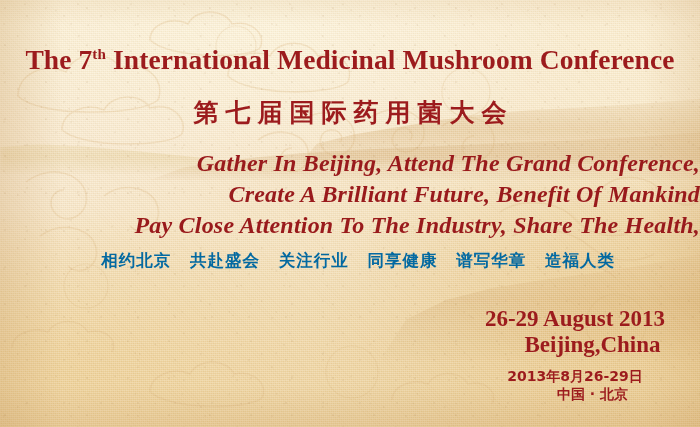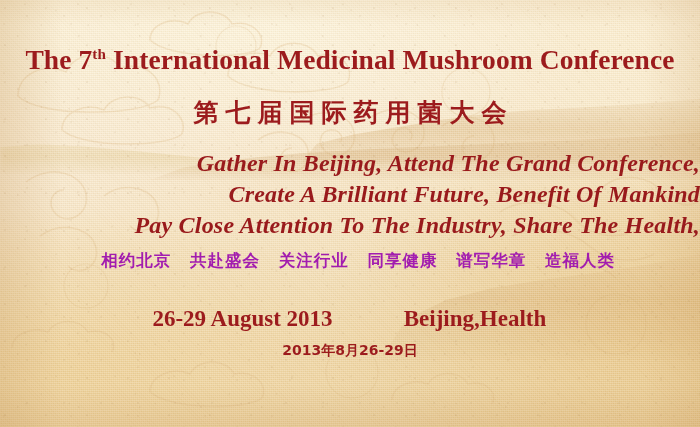--- a/index.html
+++ b/index.html
@@ -155,40 +155,41 @@
     font-size: 24px;
     line-height: 31px;
     letter-spacing: 0.2px;
   }
   .slogan-en .ln { display: block; white-space: nowrap; text-align: right; }
 
   .slogan-cn {
     position: absolute;
     left: 0; right: 0;
     top: 250px;
-    color: #a21caf;
+    color: #0369a1;
     font-size: 16.5px;
     font-weight: bold;
     letter-spacing: 1px;
     font-family: "DejaVu Sans", "Liberation Sans", sans-serif;
     margin-left: 16px;
   }
   .slogan-cn .grp { display: inline-block; margin: 0 6px; }
 
   .info {
     position: absolute;
     left: 0; right: 0;
     top: 306px;
   }
   .info-row {
     display: flex;
     justify-content: center;
-    align-items: flex-start;
+    align-items: flex-end;
     color: #9c1b1d;
     font-weight: bold;
+    flex-direction: column;
   }
   .info-row.en { font-size: 23px; margin-bottom: 10px; }
   .info-row.cn {
     font-size: 14px;
     font-family: "DejaVu Sans", "Liberation Sans", sans-serif;
   }
   .info-row .date  { width: 250px; text-align: center; }
   .info-row .place { width: 215px; text-align: center; }
 </style>
 </head>
@@ -263,21 +264,22 @@
       <span class="grp">共赴盛会</span>
       <span class="grp">关注行业</span>
       <span class="grp">同享健康</span>
       <span class="grp">谱写华章</span>
       <span class="grp">造福人类</span>
     </div>
 
     <div class="info">
       <div class="info-row en">
         <span class="date">26-29 August 2013</span>
-        <span class="place">Beijing,Health</span>
+        <span class="place">Beijing,China</span>
       </div>
       <div class="info-row cn">
         <span class="date">2013年8月26-29日</span>
+        <span class="place">中国 · 北京</span>
       </div>
     </div>
 
   </div>
 </div>
 
 </body></html>

